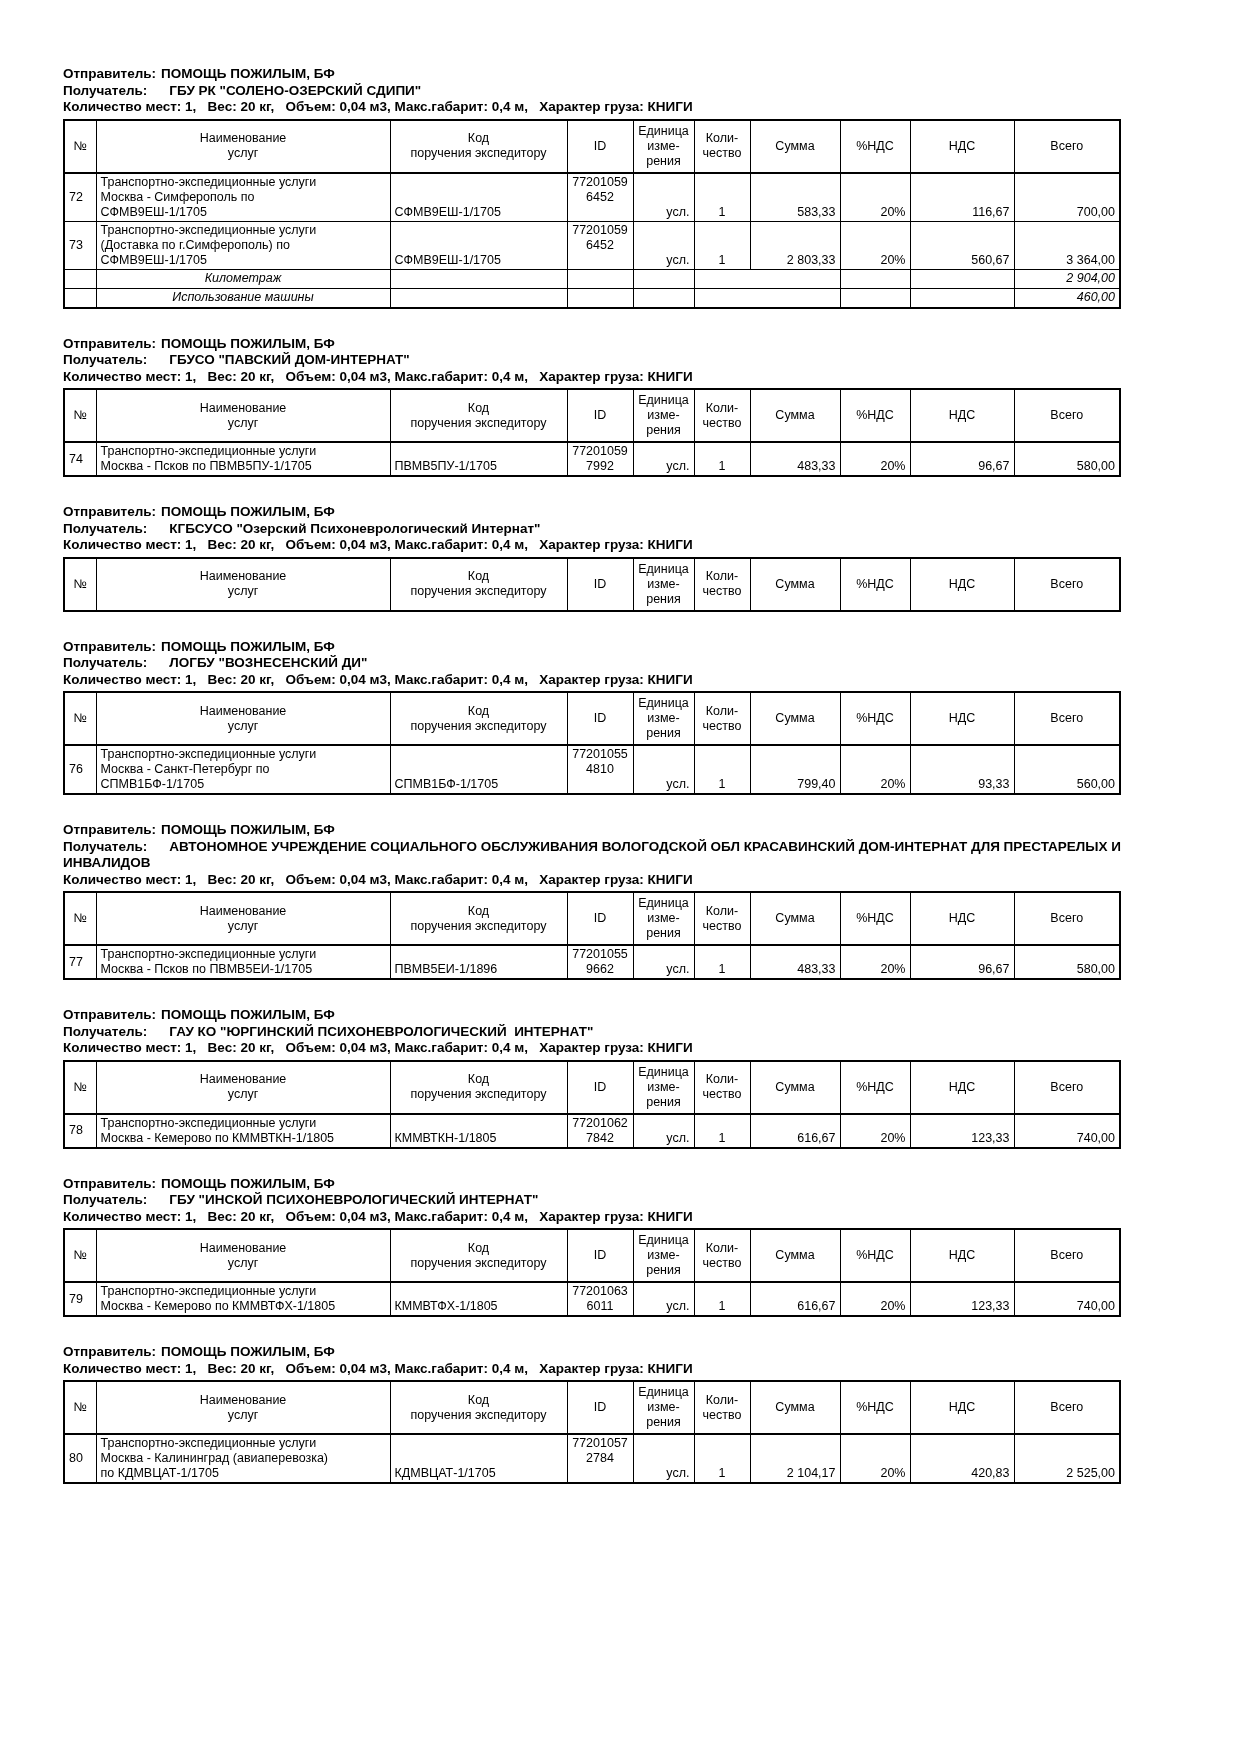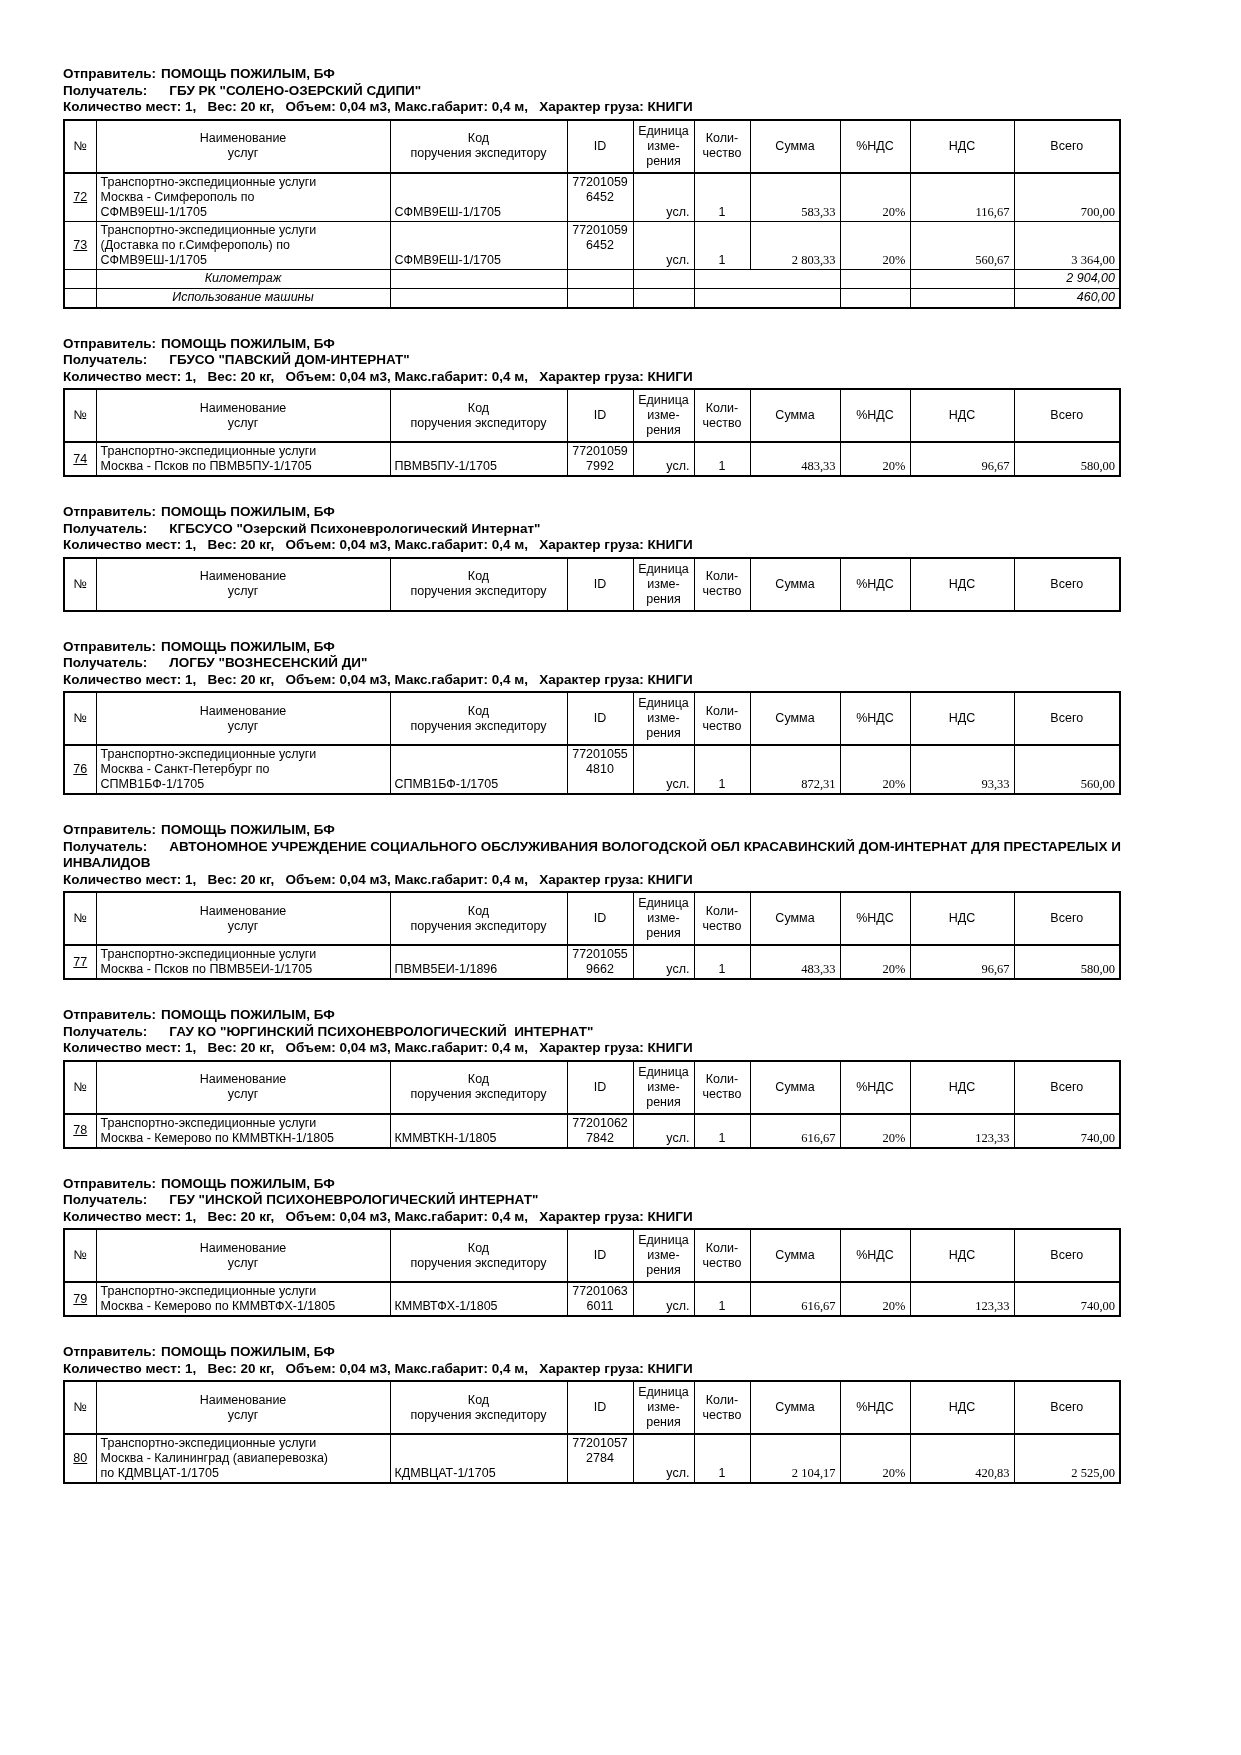--- a/index.html
+++ b/index.html
@@ -37,27 +37,27 @@
     overflow:hidden;
   }
   table.svc th{
     font-weight:normal;
     text-align:center;
     vertical-align:middle;
     white-space:pre-line;
     padding:3px 2px;
     border-bottom:2px solid #000;
   }
-  td.c-num{text-align:center;vertical-align:middle;text-decoration:underline;}
+  td.c-num{vertical-align:middle;}
   td.c-name{white-space:pre-line;vertical-align:middle;padding-left:5px;}
   td.c-code{vertical-align:bottom;text-align:left;}
   td.c-id{white-space:pre-line;vertical-align:top;text-align:center;padding-top:2px;}
   td.c-unit{vertical-align:bottom;text-align:right;}
   td.c-qty{vertical-align:bottom;text-align:center;}
-  td.c-sum,td.c-pct,td.c-vat,td.c-total{vertical-align:bottom;text-align:right;padding-right:5px;font-family:Liberation Serif, serif;}
+  td.c-sum,td.c-pct,td.c-vat,td.c-total{vertical-align:bottom;text-align:right;padding-right:5px;}
   tr.srow td{height:16px;font-style:italic;}
   tr.srow:first-of-type td{border-top:2px solid #000;}
   td.s-label{text-align:center;padding-right:3px;}
   td.s-total{text-align:right;padding-right:5px;}
 </style>
 </head>
 <body>
 
 <div class="page">
 
@@ -282,21 +282,21 @@
       <tr>
         <td class="c-num">76</td>
         <td class="c-name">Транспортно-экспедиционные услуги
 Москва - Санкт-Петербург по
 СПМВ1БФ-1/1705</td>
         <td class="c-code">СПМВ1БФ-1/1705</td>
         <td class="c-id">77201055
 4810</td>
         <td class="c-unit">усл.</td>
         <td class="c-qty">1</td>
-        <td class="c-sum">872,31</td>
+        <td class="c-sum">799,40</td>
         <td class="c-pct">20%</td>
         <td class="c-vat">93,33</td>
         <td class="c-total">560,00</td>
       </tr>
     </tbody>
       </table>
   </section>
 
   <section class="ship">
     <div class="meta"><span class="lbl">Отправитель:</span><span class="val">ПОМОЩЬ ПОЖИЛЫМ, БФ</span></div>

